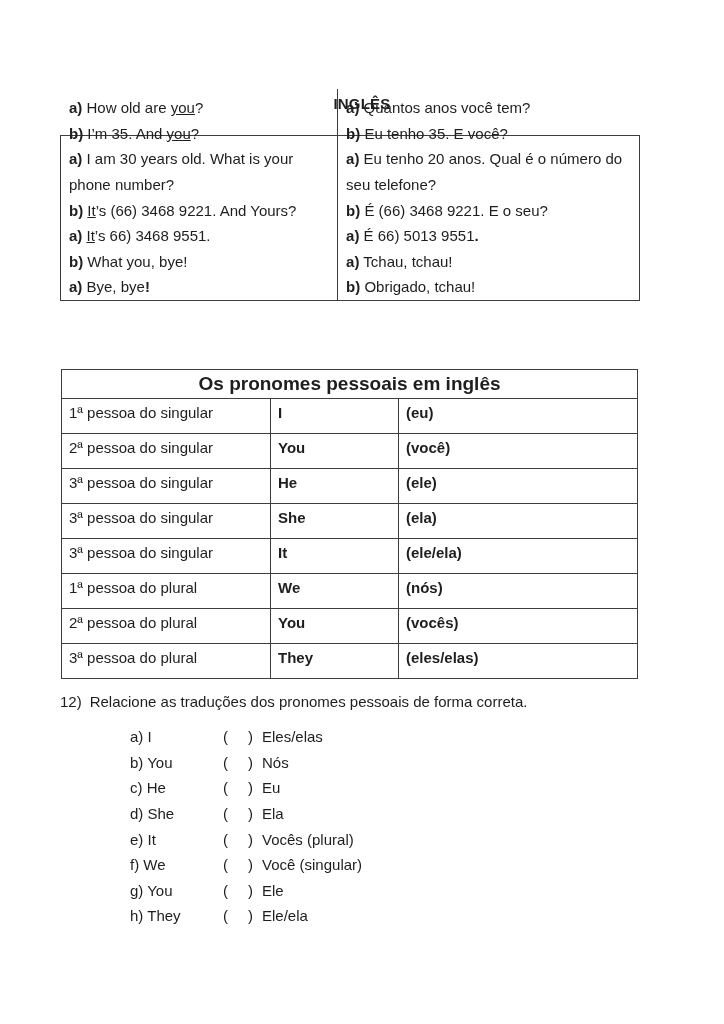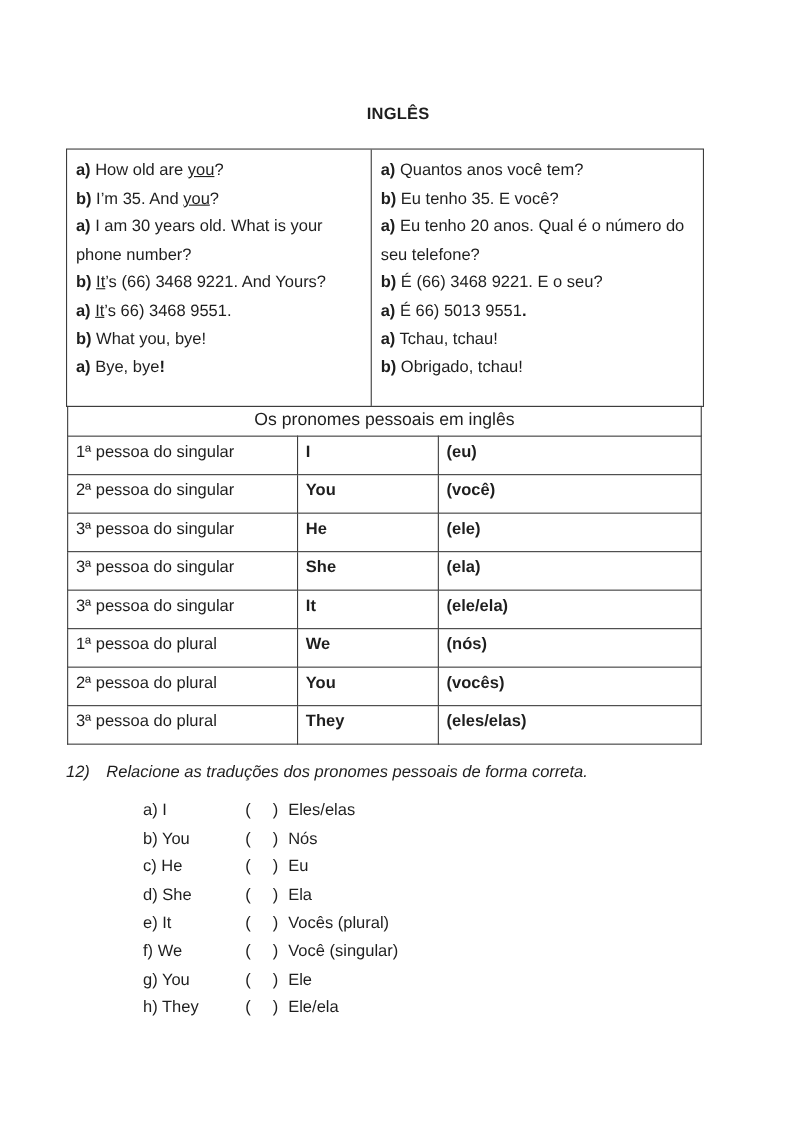--- a/index.html
+++ b/index.html
@@ -26,23 +26,24 @@
     font-size: 15px;
     font-weight: bold;
     letter-spacing: 0.2px;
   }
   
   .dialogue-table {
     position: absolute;
     top: 135px;
     left: 60px;
     width: 580px;
-    height: 235px;
+    height: 166px;
     border: 1.5px solid #3d3d3d;
     display: flex;
+    align-items: flex-end;
   }
   .dlg-cell {
     padding: 6px 8px 0 8px;
     font-size: 15px;
     line-height: 25.6px;
   }
   .dlg-cell.left  { width: 278px; border-right: 1.2px solid #3d3d3d; }
   .dlg-cell.right { width: 302px; }
   .dlg-line { margin: 0; }
   .dlg-line .b { font-weight: bold; }
@@ -57,37 +58,36 @@
     width: 576px;
     font-size: 15px;
   }
   .pronouns-table td {
     border: 1.5px solid #3d3d3d;
     vertical-align: top;
     padding: 5px 7px;
     height: 35px;
   }
   .pronouns-table .tbl-header {
-    font-weight: normal;
-    font-size: 16px;
+    font-weight: bold;
+    font-size: 19px;
     text-align: center;
     height: 27px;
     padding: 3px 7px;
     margin-top: 24px;
   }
   .pronouns-table .col-pronoun, .pronouns-table .col-translation { font-weight: bold; }
   
   .exercise-heading {
     position: absolute;
     top: 693px;
     left: 60px;
     font-size: 15px;
     display: flex;
-    gap: 15px;
-    font-style: italic;
+    gap: 8px;
   }
   .exercise-list {
     position: absolute;
     top: 724px;
     left: 130px;
     font-size: 15px;
   }
   .ex-row {
     display: flex;
     height: 25.6px;

